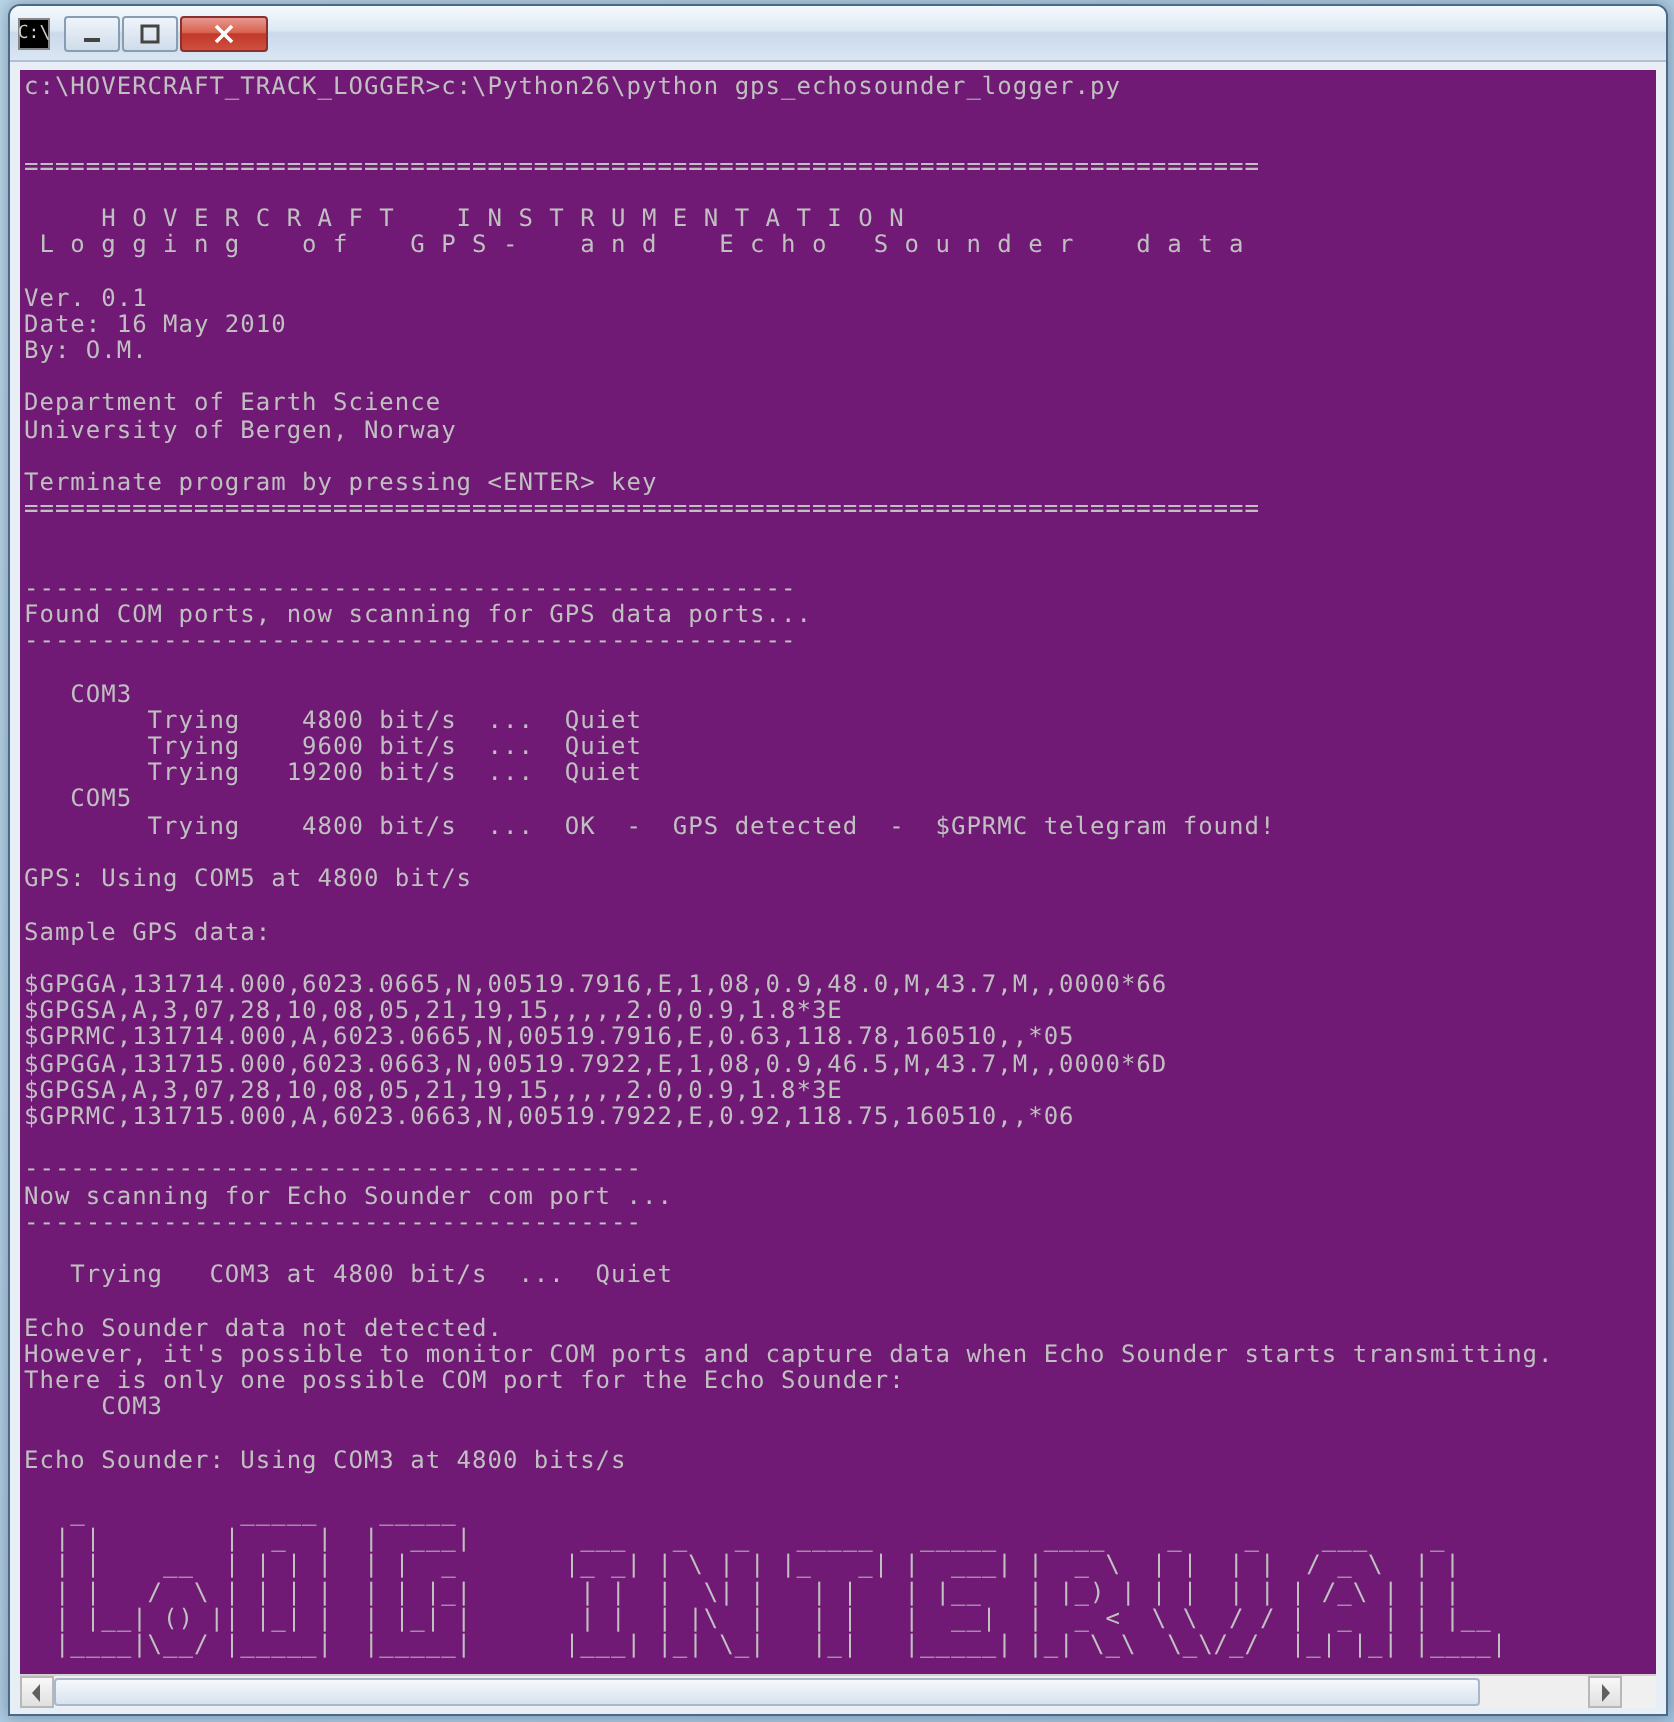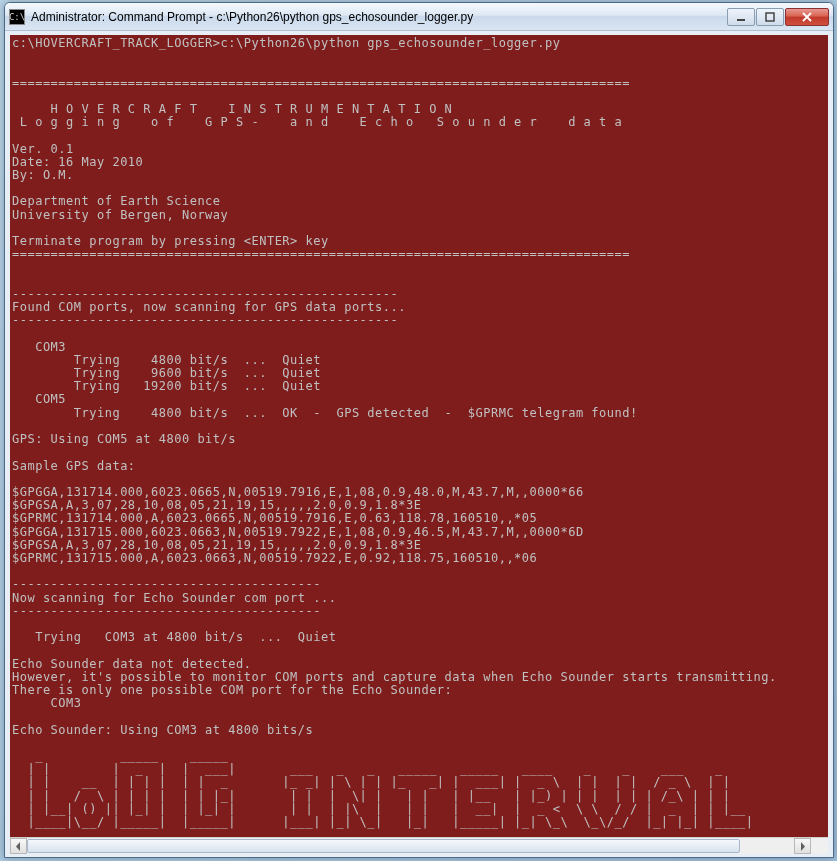--- a/index.html
+++ b/index.html
@@ -74,21 +74,21 @@
     width: 44px;
     background: linear-gradient(to bottom, #e79790 0%, #d9634f 45%, #c1392b 50%, #cf4f3d 100%);
     border-color: #8a3030;
     color: #fff;
     font-weight: bold;
     font-size: 12px;
   }
   .win-btn svg { display: block; }
   .client {
     flex: 1;
-    background: #7f1d1d;
+    background: #701a75;
     margin: 4px 5px 0 5px;
     overflow: hidden;
     position: relative;
   }
   .terminal {
     font-family: "Lucida Console", "Consolas", monospace;
     font-size: 12px;
     line-height: 13.2px;
     color: #c0c0c0;
     white-space: pre;
@@ -132,21 +132,20 @@
     width: 17px;
     background: #f0f0f0;
   }
 </style>
 </head>
 <body>
 
 <div class="window">
   <div class="titlebar">
     <div class="sys-icon">C:\</div>
-    <div class="title-text">Administrator: Command Prompt - c:\Python26\python  gps_echosounder_logger.py</div>
     <div class="win-buttons">
       <div class="win-btn">
         <svg width="10" height="10">
             <rect x="1" y="7" width="8" height="2" fill="#444"></rect>
           </svg>
       </div>
       <div class="win-btn">
         <svg width="10" height="10">
             <rect x="1" y="1" width="8" height="8" fill="none" stroke="#444" stroke-width="1.5"></rect>
           </svg>

